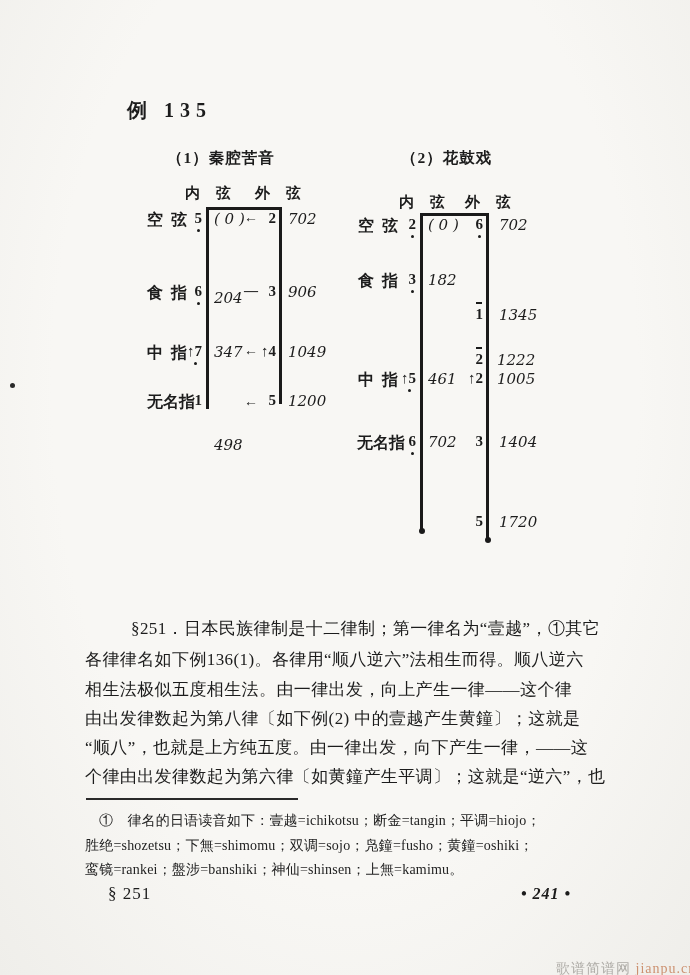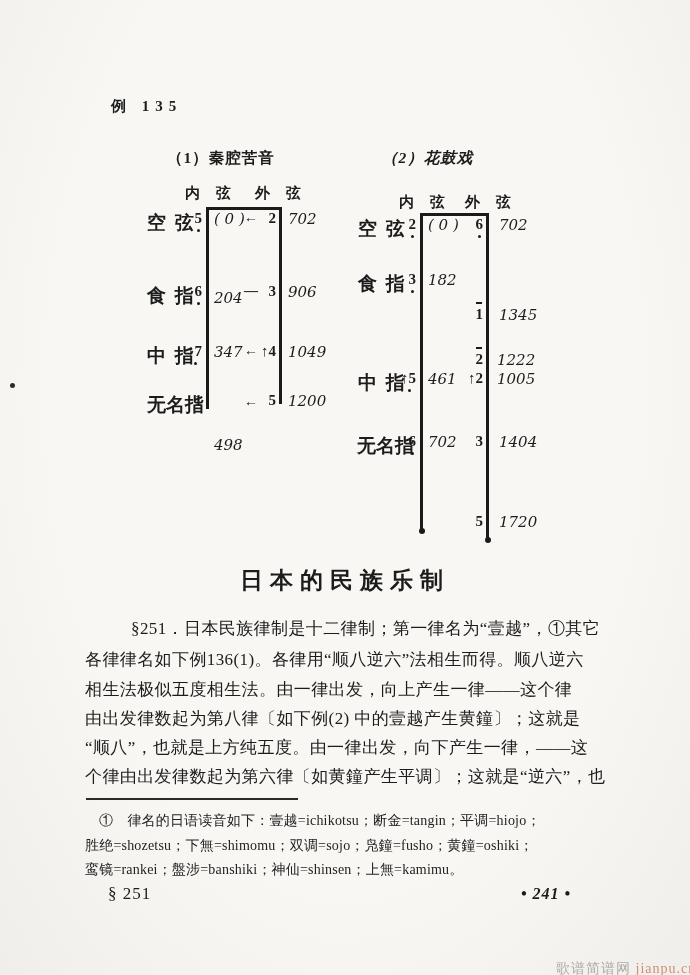--- a/index.html
+++ b/index.html
@@ -17,21 +17,21 @@
   .abs{position:absolute;}
   .bold{font-weight:bold;}
   
   .vline{position:absolute;width:3px;background:#1a1a1a;}
   .hline{position:absolute;height:3px;background:#1a1a1a;}
   .enddot::after{
     content:"";position:absolute;left:-1px;bottom:-3px;
     width:6px;height:6px;border-radius:50%;background:#1a1a1a;
   }
   .finger{
-    position:absolute;font-size:19px;font-weight:bold;
+    position:absolute;font-size:16px;font-weight:bold;
     letter-spacing:2px;white-space:pre;
   }
   .note{
     position:absolute;font-size:15px;font-weight:bold;
     text-align:right;white-space:nowrap;
   }
   .note i{font-style:normal;position:relative;display:inline-block;}
   .oct-low i::after{
     content:"";position:absolute;left:50%;margin-left:-1px;bottom:-5px;
     width:3px;height:3px;border-radius:50%;background:#1a1a1a;
@@ -67,21 +67,21 @@
   .watermark{position:absolute;font-size:14px;letter-spacing:1px;white-space:pre;opacity:.8;}
   .wm-gray{color:#9d9a95;}
   .wm-orange{color:#c47a52;}
   .artifact{position:absolute;background:#2a2a2a;border-radius:50%;}
 </style>
 </head>
 <body>
 
 <div class="page">
 
-  <div class="abs bold" style="left:111px;top:97px;font-size:15px;letter-spacing:6px;font-family:Liberation Serif, serif;">例 135</div>
+  <div class="abs bold" style="left:127px;top:97px;font-size:20px;letter-spacing:6px;font-family:Liberation Serif, serif;">例 135</div>
 
   <div>
     <div class="dtitle" style="left:167px;top:148px;">（1）秦腔苦音</div>
 
     <div class="shead" style="left:185px;top:184px;">内 弦</div>
     <div class="shead" style="left:255px;top:184px;">外 弦</div>
 
     <div class="hline" style="left:206px;top:207px;width:76px;"></div>
     <div class="vline" style="left:206px;top:207px;height:202px;"></div>
     <div class="vline" style="left:279px;top:207px;height:197px;"></div>
@@ -117,21 +117,21 @@
       <span class="finger" style="left:147px;top:392px;letter-spacing:0;">无名指</span>
       <span class="note" style="left:172px;top:392px;width:30px;"><i>1</i></span>
       <span class="cents" style="left:214px;top:395px;margin-top:41px;">498</span>
       <span class="link" style="left:240px;top:394px;">←</span>
       <span class="note" style="left:242px;top:392px;width:34px;"><i>5</i></span>
       <span class="cents" style="left:288px;top:392px;">1200</span>
     </div>
   </div>
 
   <div>
-    <div class="dtitle" style="left:382px;top:148px;font-style:italic;">（2）花鼓戏</div>
+    <div class="dtitle" style="left:401px;top:148px;">（2）花鼓戏</div>
 
     <div class="shead" style="left:399px;top:193px;">内 弦</div>
     <div class="shead" style="left:465px;top:193px;">外 弦</div>
 
     <div class="hline" style="left:420px;top:213px;width:69px;"></div>
     <div class="vline enddot" style="left:420px;top:213px;height:318px;"></div>
     <div class="vline enddot" style="left:486px;top:213px;height:327px;"></div>
 
     <div>
       <span class="finger" style="left:358px;top:216px;">空 弦</span>
@@ -172,21 +172,20 @@
       <span class="note" style="left:452px;top:433px;width:31px;"><i>3</i></span>
       <span class="cents" style="left:499px;top:433px;">1404</span>
     </div>
 
     <div>
       <span class="note" style="left:452px;top:513px;width:31px;"><i>5</i></span>
       <span class="cents" style="left:499px;top:513px;">1720</span>
     </div>
   </div>
 
-  <div class="heading" style="top:565px;">日本的民族乐制</div>
 
   <div>
     <div class="bodyline" style="top:618px;padding-left:46px;">§251．日本民族律制是十二律制；第一律名为“壹越”，①其它</div>
     <div class="bodyline" style="top:649px;">各律律名如下例136(1)。各律用“顺八逆六”法相生而得。顺八逆六</div>
     <div class="bodyline" style="top:679px;">相生法极似五度相生法。由一律出发，向上产生一律——这个律</div>
     <div class="bodyline" style="top:708px;">由出发律数起为第八律〔如下例(2) 中的壹越产生黄鐘〕；这就是</div>
     <div class="bodyline" style="top:737px;">“顺八”，也就是上方纯五度。由一律出发，向下产生一律，——这</div>
     <div class="bodyline" style="top:766px;">个律由出发律数起为第六律〔如黄鐘产生平调〕；这就是“逆六”，也</div>
   </div>
 

